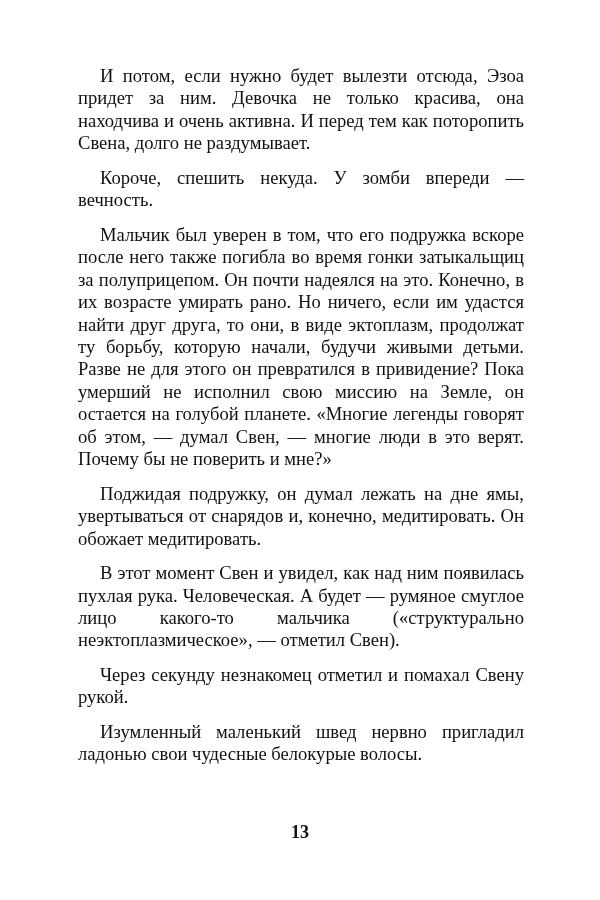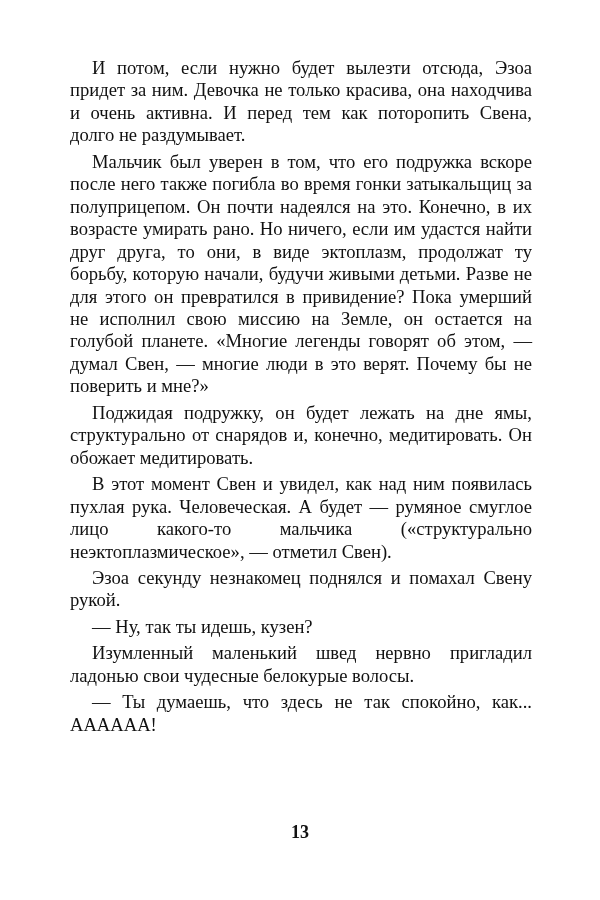--- a/index.html
+++ b/index.html
@@ -10,43 +10,42 @@
     top: 53px;
     width: 470px;
     font-family: "Liberation Serif", "DejaVu Serif", serif;
     font-size: 18.6px;
     line-height: 22.45px;
     color: #111111;
     text-align: justify;
     hyphens: manual;
   }
   .page p {
-    margin: 4px;
+    margin: 12px;
     text-indent: 22px;
     text-align: justify;
   }
   .page-number {
     position: absolute;
     left: 0;
     width: 600px;
     top: 822px;
     text-align: center;
     font-family: "Liberation Serif", "DejaVu Serif", serif;
     font-size: 18px;
     font-weight: bold;
     color: #111111;
   }
 </style>
 </head>
 <body>
 
 <div class="page">
   <p>И потом, если нужно будет вылезти отсюда, Эзоа придет за ним. Девочка не только красива, она находчива и очень активна. И перед тем как поторопить Свена, долго не раздумывает.</p>
+  <p>Короче, спешить некуда. У зомби впереди — вечность.</p>
   <p>Мальчик был уверен в том, что его подружка вскоре после него также погибла во время гонки затыкальщиц за полуприцепом. Он почти надеялся на это. Конечно, в их возрасте умирать рано. Но ничего, если им удастся найти друг друга, то они, в виде эктоплазм, продолжат ту борьбу, которую начали, будучи живыми детьми. Разве не для этого он превратился в привидение? Пока умерший не исполнил свою миссию на Земле, он остается на голубой планете. «Многие легенды говорят об этом, — думал Свен, — многие люди в это верят. Почему бы не поверить и мне?»</p>
-  <p>Поджидая подружку, он будет лежать на дне ямы, структурально от снарядов и, конечно, медитировать. Он обожает медитировать.</p>
+  <p>Поджидая подружку, он думал лежать на дне ямы, увертываться от снарядов и, конечно, медитировать. Он обожает медитировать.</p>
   <p>В этот момент Свен и увидел, как над ним появилась пухлая рука. Человеческая. А будет — румяное смуглое лицо какого-то мальчика («структурально неэктоплазмическое», — отметил Свен).</p>
-  <p>Эзоа секунду незнакомец поднялся и помахал Свену рукой.</p>
-  <p>— Ну, так ты идешь, кузен?</p>
+  <p>Через секунду незнакомец отметил и помахал Свену рукой.</p>
   <p>Изумленный маленький швед нервно пригладил ладонью свои чудесные белокурые волосы.</p>
-  <p>— Ты думаешь, что здесь не так спокойно, как... АААААА!</p>
 </div>
 
 <div class="page-number">13</div>
 
 </body></html>

